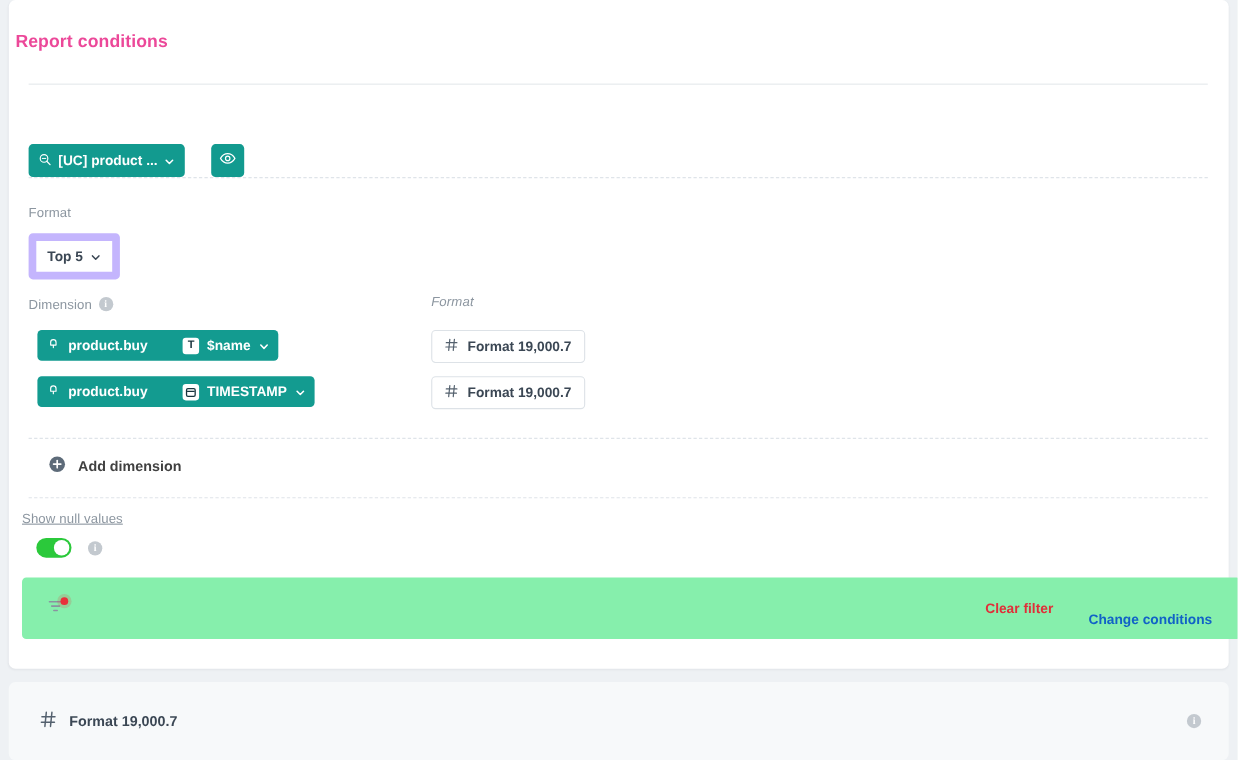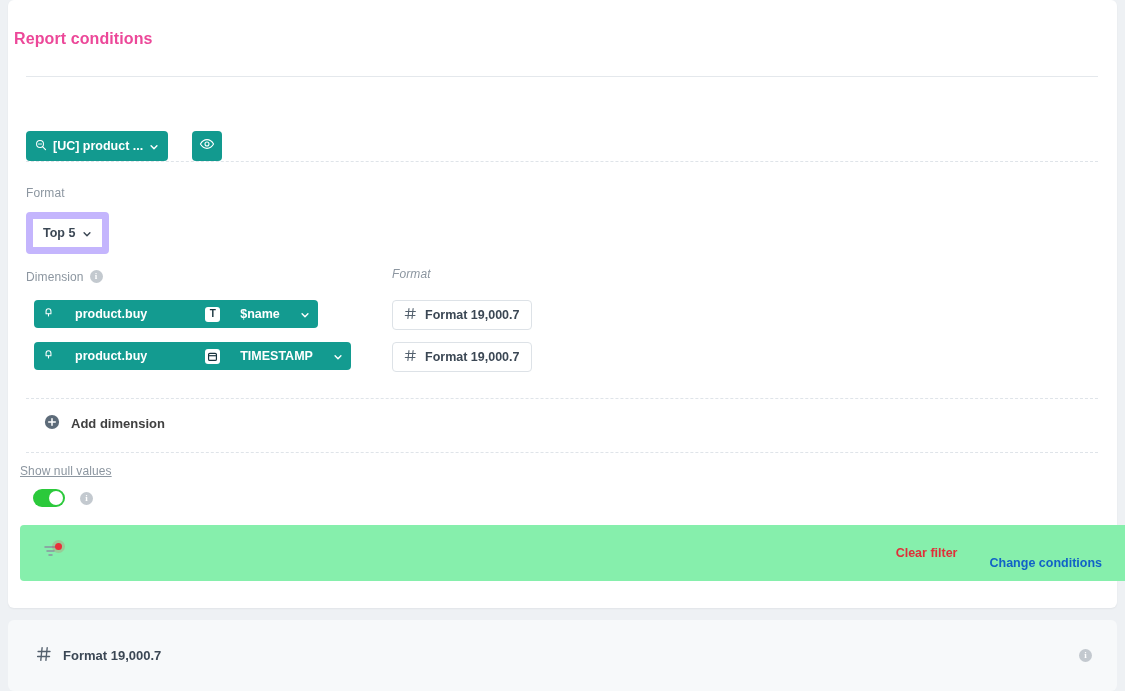--- a/index.html
+++ b/index.html
@@ -142,21 +142,21 @@
     height: 28px;
     padding: 0 8px 0 8px;
     background: #139b90;
     border-radius: 4px;
     color: #ffffff;
     font-size: 12.5px;
     font-weight: bold;
     cursor: pointer;
     user-select: none;
     white-space: nowrap;
-    gap: 20px;
+    gap: 7px;
   }
   .dim-chip .sep { width: 18px; }
   .type-badge {
     display: inline-flex;
     align-items: center;
     justify-content: center;
     width: 15px;
     height: 15px;
     background: #ffffff;
     border-radius: 3px;

